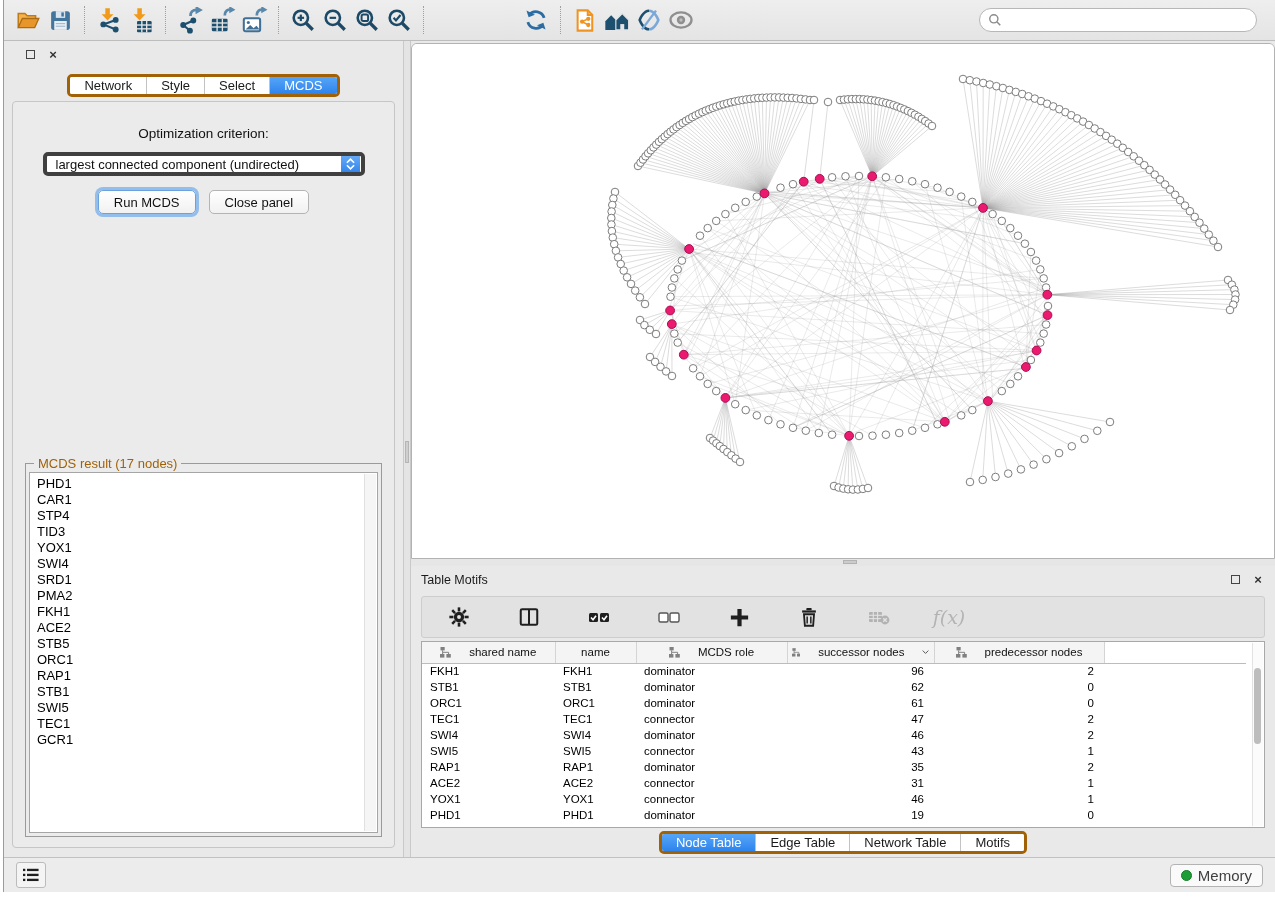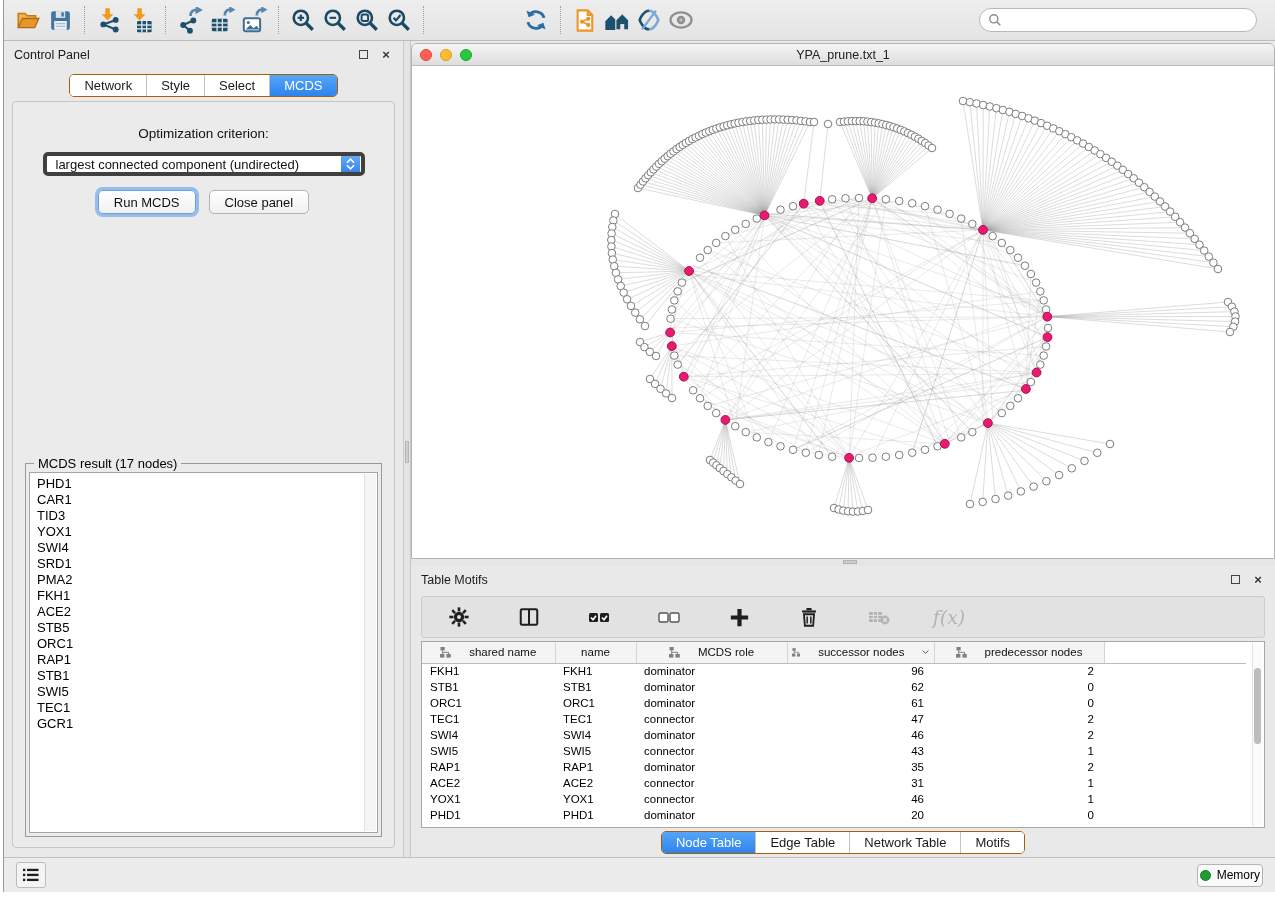--- a/index.html
+++ b/index.html
@@ -30,21 +30,21 @@
   .searchbox input { border:none; outline:none; flex:1; font-size:12px; background:transparent; margin-left:5px; font-family:"Liberation Sans",sans-serif; }
   
   .main { flex:1; display:flex; min-height:0; }
   
   .cpanel { width:399px; flex:0 0 399px; background:#e9e9e9; display:flex; flex-direction:column; }
   .panel-titlebar { height:27px; display:flex; align-items:center; padding:0 10px; font-size:12.5px; color:#1a1a1a; }
   .panel-title { flex:1; }
   .mini-ic { width:14px; height:14px; display:flex; align-items:center; justify-content:center; margin-left:9px; color:#333; font-size:13px; font-weight:bold; }
   .float-ic { width:9px; height:9px; border:1.6px solid #444; }
   .cp-tabsrow { height:29px; display:flex; justify-content:center; align-items:flex-end; }
-  .seg { display:flex; border:1px solid #a16207; border-radius:5px; overflow:hidden; background:#ffffff; height:23px; }
+  .seg { display:flex; border:3px solid #a16207; border-radius:5px; overflow:hidden; background:#ffffff; height:23px; }
   .seg .seg-btn {
     padding:0 14px; font-size:13px; color:#1a1a1a; display:flex; align-items:center;
     border-left:1px solid #c3c3c3; background:#ffffff; cursor:default;
   }
   .seg .seg-btn:first-child { border-left:none; }
   .seg .seg-btn.sel { background:linear-gradient(#55a5f8,#2e84ec); color:#ffffff; }
   .cp-content {
     margin:4px 8px 9px 8px; flex:1; background:#ebebeb; border:1px solid #c6c6c6; border-radius:4px;
     display:flex; flex-direction:column; align-items:center; padding:10px 12px; min-height:0;
   }
@@ -58,21 +58,21 @@
   .combo-step svg { display:block; }
   .btn-row { display:flex; gap:13px; margin-top:14px; }
   .pushbtn {
     height:24px; padding:0 15px; background:linear-gradient(#ffffff,#f1f1f1); border:1px solid #b4b4b4;
     border-radius:5px; font-size:13px; color:#111; display:flex; align-items:center; cursor:default;
     font-family:"Liberation Sans",sans-serif;
     text-align:center;
   }
   .pushbtn.focused { box-shadow:0 0 0 3px rgba(100,165,235,.65); border-color:#6ba2dd; }
   .result-group { margin-top:auto; width:100%; height:374px; border:1px solid #9a9a9a; position:relative; padding:8px 3px 3px 3px; background:transparent; }
-  .result-legend { position:absolute; top:-8px; left:8px; background:#ebebeb; padding:0 4px; font-size:13px; color:#000000; }
+  .result-legend { position:absolute; top:-8px; left:8px; background:#ebebeb; padding:0 4px; font-size:13px; color:#a16207; }
   .result-list { width:100%; height:100%; background:#ffffff; border:1px solid #a5a5a5; overflow:hidden; position:relative; }
   .result-items { padding:3px 0 0 7px; font-size:13px; line-height:16px; color:#000; }
   .result-scroll { position:absolute; top:1px; right:1px; bottom:1px; width:12px; background:#f5f5f5; border-left:1px solid #e0e0e0; }
   
   .v-split { width:8px; flex:0 0 8px; background:#e4e4e4; border-left:1px solid #c9c9c9; border-right:1px solid #c9c9c9; position:relative; }
   .v-split .grip { position:absolute; top:400px; left:1px; width:4px; height:22px; background:#cfcfcf; border:1px solid #b5b5b5; }
   .h-split { height:7px; flex:0 0 7px; background:#e6e6e6; position:relative; }
   .h-split .grip { position:absolute; left:50%; top:1px; width:14px; height:4px; background:#cccccc; border:1px solid #b3b3b3; }
   
   .rightcol { flex:1; display:flex; flex-direction:column; min-width:0; }
@@ -103,21 +103,21 @@
   table.datatable th.filler { background:#ffffff; border-right:none; }
   .th-inner { display:flex; align-items:center; justify-content:center; gap:18px; padding:0 4px; }
   table.datatable td { height:16px; font-size:11.5px; color:#000; padding:0 8px; white-space:nowrap; overflow:hidden; }
   table.datatable td.num { text-align:right; padding-right:10px; }
   .t-scroll { position:absolute; top:1px; right:1px; bottom:1px; width:11px; background:#fbfbfb; border-left:1px solid #e2e2e2; }
   .t-thumb { position:absolute; top:25px; left:1px; width:7px; height:76px; background:#bdbdbd; border-radius:4px; }
   .t-tabsrow { height:29px; display:flex; justify-content:center; align-items:center; }
   
   .statusbar { height:35px; flex:0 0 35px; background:#ececec; border-top:1px solid #c2c2c2; display:flex; align-items:center; padding:0 12px; }
   .hambtn { width:30px; height:26px; border:1px solid #bbbbbb; border-radius:3px; background:#f4f4f4; display:flex; align-items:center; justify-content:center; }
-  .membtn { margin-left:auto; height:23px; border:1px solid #b3b3b3; border-radius:4px; background:#fafafa; display:flex; align-items:center; gap:6px; padding:0 2px; font-size:12px; color:#000000; }
+  .membtn { margin-left:auto; height:23px; border:1px solid #b3b3b3; border-radius:4px; background:#fafafa; display:flex; align-items:center; gap:6px; padding:0 10px; font-size:15px; color:#404040; }
   .memdot { width:11px; height:11px; border-radius:50%; background:#1d9e34; border:1px solid #147a26; }
 </style>
 </head>
 <body>
 
 <div class="app">
 
   <div class="toolbar">
     <div class="tb-btn">
       <svg width="26" height="26" viewBox="0 0 24 24">
@@ -276,21 +276,20 @@
           <line x1="15.5" y1="15.5" x2="21" y2="21" stroke="#8a8a8a" stroke-width="2.6"></line>
         </svg>
       <input type="text" placeholder="" style="">
     </div>
   </div>
 
   <div class="main">
 
     <div class="cpanel">
       <div class="panel-titlebar">
-        <span class="panel-title">Control Panel</span>
         <span class="mini-ic">
             <span class="float-ic"></span>
           </span>
         <span class="mini-ic">×</span>
       </div>
       <div class="cp-tabsrow">
         <div class="seg" id="cp-tabs">
             <div class="seg-btn">Network</div>
             <div class="seg-btn">Style</div>
             <div class="seg-btn">Select</div>
@@ -313,20 +312,21 @@
         <div class="btn-row">
           <button class="pushbtn focused">Run MCDS</button>
           <button class="pushbtn">Close panel</button>
         </div>
         <div class="result-group">
           <span class="result-legend">MCDS result (17 nodes)</span>
           <div class="result-list">
             <div class="result-items" id="result-items">
                 <div>PHD1</div>
                 <div>CAR1</div>
+                <div>STP4</div>
                 <div>TID3</div>
                 <div>YOX1</div>
                 <div>SWI4</div>
                 <div>SRD1</div>
                 <div>PMA2</div>
                 <div>FKH1</div>
                 <div>ACE2</div>
                 <div>STB5</div>
                 <div>ORC1</div>
                 <div>RAP1</div>
@@ -341,28 +341,20 @@
       </div>
     </div>
 
     <div class="v-split">
         <span class="grip"></span>
       </div>
 
     <div class="rightcol">
 
       <div class="netframe">
-        <div class="net-titlebar">
-          <span class="net-title">YPA_prune.txt_1</span>
-          <span class="tl-group">
-            <span class="tl red"></span>
-            <span class="tl yellow"></span>
-            <span class="tl green"></span>
-          </span>
-        </div>
         <div class="net-canvas">
           <svg id="net-svg" width="863" height="492" viewBox="0 0 863 492">
               <g stroke="#9a9a9a" stroke-width="0.7" stroke-opacity="0.3">
                 <line x1="352.5" y1="149.4" x2="447.0" y2="132.0"></line>
                 <line x1="352.5" y1="149.4" x2="612.9" y2="199.7"></line>
                 <line x1="352.5" y1="149.4" x2="275.1" y2="316.0"></line>
                 <line x1="352.5" y1="149.4" x2="487.2" y2="135.0"></line>
                 <line x1="352.5" y1="149.4" x2="313.4" y2="170.1"></line>
                 <line x1="352.5" y1="149.4" x2="634.1" y2="243.5"></line>
                 <line x1="352.5" y1="149.4" x2="269.9" y2="216.6"></line>
@@ -1220,21 +1212,21 @@
                   <td style="width: 81px;">YOX1</td>
                   <td style="width: 151px;">connector</td>
                   <td class="num" style="width: 147px;">46</td>
                   <td class="num" style="width: 170px;">1</td>
                   <td></td>
                 </tr>
                 <tr>
                   <td style="width: 133px;">PHD1</td>
                   <td style="width: 81px;">PHD1</td>
                   <td style="width: 151px;">dominator</td>
-                  <td class="num" style="width: 147px;">20</td>
+                  <td class="num" style="width: 147px;">19</td>
                   <td class="num" style="width: 170px;">0</td>
                   <td></td>
                 </tr>
               </tbody>
           </table>
           <div class="t-scroll">
               <span class="t-thumb"></span>
             </div>
         </div>
         <div class="t-tabsrow">

